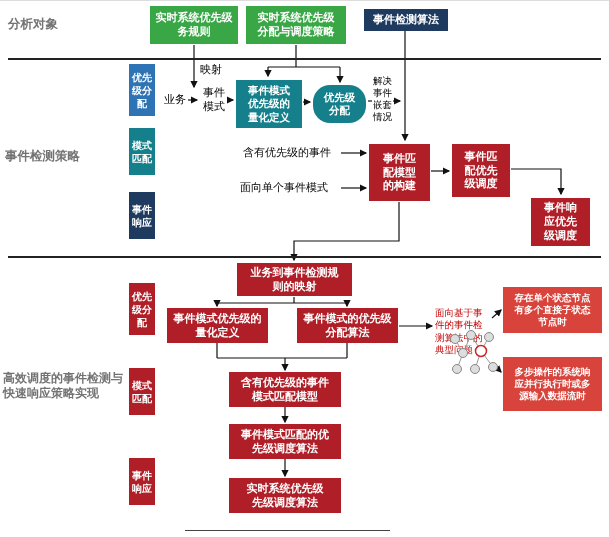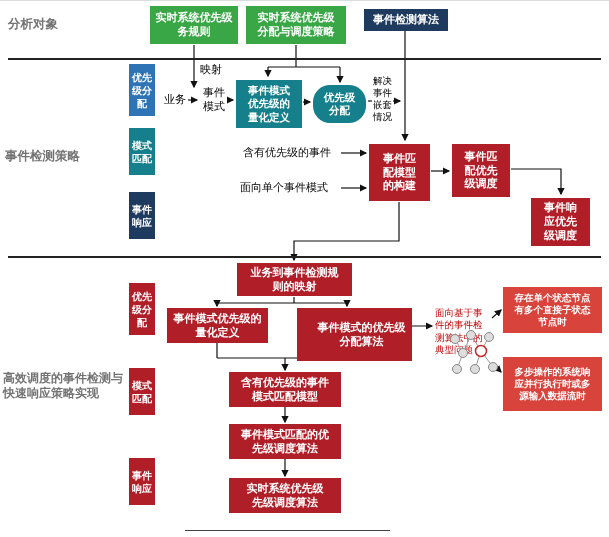--- a/index.html
+++ b/index.html
@@ -122,21 +122,21 @@
 配</div>
   <div class="box dred side" style="left:129px;top:367px;width:26px;height:47px;">模式
 匹配</div>
   <div class="box dred side" style="left:129px;top:457px;width:26px;height:47px;">事件
 响应</div>
 
   <div class="box dred" style="left:237px;top:262px;width:115px;height:33px;">业务到事件检测规
 则的映射</div>
   <div class="box dred" style="left:167px;top:307px;width:101px;height:35px;">事件模式优先级的
 量化定义</div>
-  <div class="box dred" style="left:297px;top:307px;width:101px;height:53px;padding-left:14px;">事件模式的优先级
+  <div class="box dred" style="left:297px;top:307px;width:101px;height:35px;">事件模式的优先级
 分配算法</div>
   <div class="box dred" style="left:229px;top:371px;width:112px;height:35px;">含有优先级的事件
 模式匹配模型</div>
   <div class="box dred" style="left:229px;top:423px;width:112px;height:35px;">事件模式匹配的优
 先级调度算法</div>
   <div class="box dred" style="left:229px;top:477px;width:112px;height:35px;">实时系统优先级
 先级调度算法</div>
 
   <div class="lbl redtxt" style="left:435px;top:306px;">面向基于事
 件的事件检

